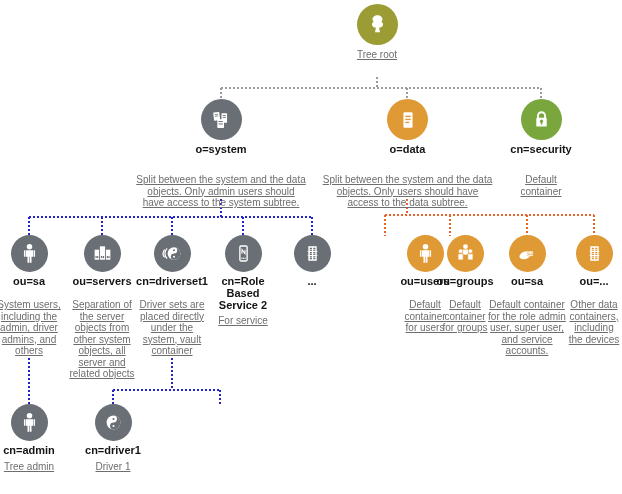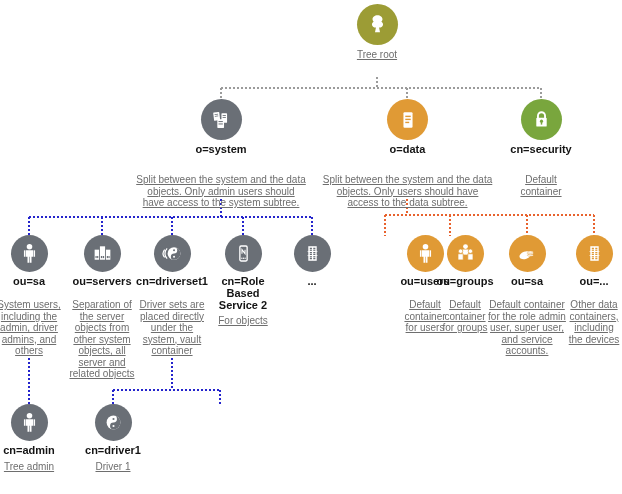--- a/index.html
+++ b/index.html
@@ -185,21 +185,21 @@
         <rect x="8.2" y="4.2" width="7.6" height="15.6" rx="1.2" fill="none" stroke="#fff" stroke-width="1.4"></rect>
         <path d="M10.4 12.2 V8 L13.6 12.2 V8" fill="none" stroke="#fff" stroke-width="1.1"></path>
         <circle cx="10.3" cy="17" r="0.7" fill="#fff"></circle>
           <circle cx="12" cy="17" r="0.7" fill="#fff"></circle>
           <circle cx="13.7" cy="17" r="0.7" fill="#fff"></circle>
       </svg>
     </div>
     <div class="nlabel">cn=Role
 Based
 Service 2</div>
-    <div class="ndesc m4">For objects</div>
+    <div class="ndesc m4">For service</div>
   </div>
 
   <div class="node" style="left:263px;top:235px;width:98px;">
     <div class="circle c37 bg-gray">
       <svg viewBox="0 0 24 24" width="23" height="23">
         <rect x="7.6" y="4.4" width="8.8" height="15.2" fill="#fff"></rect>
         <rect x="9.2" y="6" width="2.2" height="1.3" fill="#6a6f76"></rect>
           <rect x="12.8" y="6" width="2.2" height="1.3" fill="#6a6f76"></rect>
         <rect x="9.2" y="7.9" width="2.2" height="1.3" fill="#6a6f76"></rect>
           <rect x="12.8" y="7.9" width="2.2" height="1.3" fill="#6a6f76"></rect>

